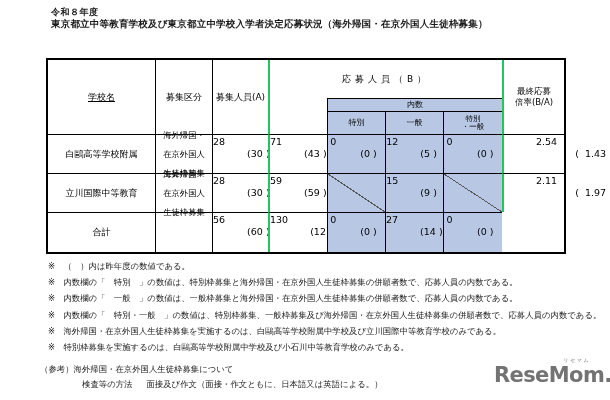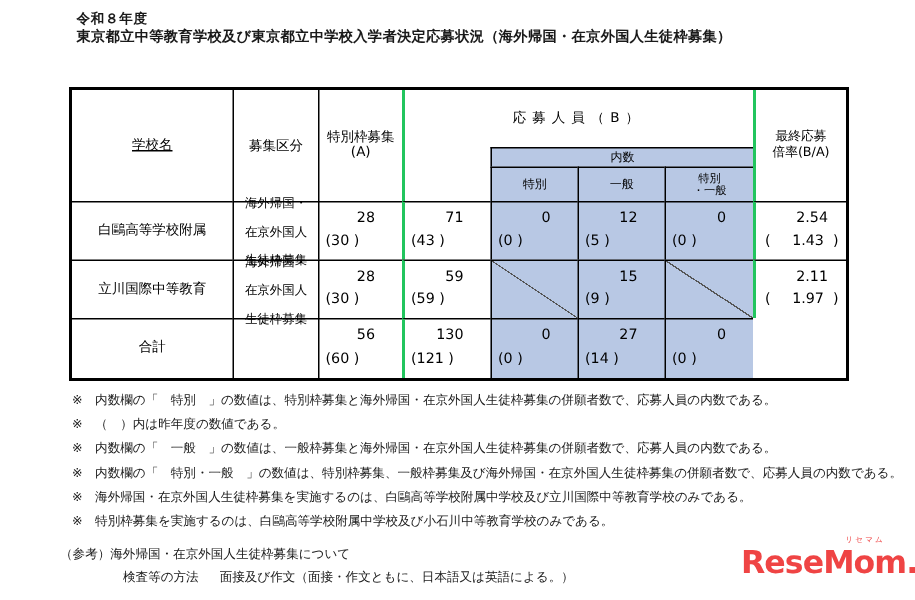--- a/index.html
+++ b/index.html
@@ -20,58 +20,58 @@
   .bl{border-left:1px solid #000;} .bl2{border-left:2px solid #22c55e;}
   .bt{border-top:1px solid #000;}
   .blue{background:#b8c8e4;}
   .preline{white-space:pre-line;}
   .sm{font-size:8px;} .xs{font-size:7.5px;line-height:1.1;}
   .cat{font-size:8.3px;line-height:19px;text-align:center;}
   .hdr-b{letter-spacing:4px;font-size:9px;}
   .hdr-r{font-size:8.5px;line-height:11px;}
 
   
-  .num{flex-direction:column;justify-content:space-evenly;align-items:stretch;
+  .num{flex-direction:row;justify-content:space-evenly;align-items:stretch;
        padding:2px 0;text-align:right;}
   .cur{font-size:9.5px;padding-right:18px;}
   .prev{display:flex;justify-content:flex-start;align-items:center;
         font-size:9.5px;padding:0 6px 0 4px;}
   .prev::before{content:"(";}
   .prev .pv::after{content:"\00a0)";}
-  .rate .cur{padding-right:12px;}
+  .rate .cur{padding-right:12px;padding-left:32px;}
   .rate .prev{justify-content:flex-end;padding-right:5px;gap:0;}
   .rate .prev::before{content:"(\00a0\00a0";margin-right:auto;margin-left:2px;}
   .rate .prev .pv::after{content:"\00a0\00a0)";}
   .diag{background-color:#b8c8e4;
         background-image:linear-gradient(to top right,
           transparent 49.3%, #555 49.3%, #555 50.7%, transparent 50.7%);}
 
   
   .notes{left:48px;top:258px;font-size:8.4px;line-height:16.2px;color:#1a1a1a;}
   .ref1{left:40px;top:364px;font-size:8.4px;}
   .ref2{left:82px;top:379px;font-size:8.4px;}
   .ref2 .gap{display:inline-block;width:14px;}
 
   
-  .logo{left:494px;top:357px;width:106px;text-align:right;color:#ef4444;}
+  .logo{left:494px;top:357px;width:106px;text-align:right;color:#737373;}
   .logo-ruby{display:block;font-size:5px;letter-spacing:1.5px;padding-right:10px;
              line-height:6px;}
   .logo-text{font-size:21px;font-weight:bold;letter-spacing:-0.6px;line-height:24px;}
 </style>
 </head>
 <body>
 
 <div class="abs era">令和８年度</div>
 <div class="abs title">東京都立中等教育学校及び東京都立中学校入学者決定応募状況（海外帰国・在京外国人生徒枠募集）</div>
 
 <div class="abs tbl">
 
   <div class="c" style="grid-column:1;grid-row:1/4;text-decoration:underline;">学校名</div>
   <div class="c bl" style="grid-column:2;grid-row:1/4;font-family:Liberation Serif, serif;">募集区分</div>
-  <div class="c bl" style="grid-column:3;grid-row:1/4;">特別枠募集(A)</div>
+  <div class="c bl" style="grid-column:3;grid-row:1/4;">募集人員(A)</div>
   <div class="c bl2 hdr-b" style="grid-column:4/8;grid-row:1;">応募人員（B）</div>
   <div class="c bl2 hdr-r preline" style="grid-column:8;grid-row:1/4;">最終応募
 倍率(B/A)</div>
   <div class="c bl2" style="grid-column:4;grid-row:2/4;"></div>
   <div class="c bl bt blue sm" style="grid-column:5/8;grid-row:2;">内数</div>
   <div class="c bl bt blue sm" style="grid-column:5;grid-row:3;">特別</div>
   <div class="c bl bt blue sm" style="grid-column:6;grid-row:3;">一般</div>
   <div class="c bl bt blue xs preline" style="grid-column:7;grid-row:3;">特別
 ・一般</div>
 
@@ -175,22 +175,22 @@
   </div>
   <div class="c bl bt blue num" style="grid-column:7;grid-row:6;">
     <div class="cur">0</div>
     <div class="prev">
         <span class="pv">0</span>
       </div>
   </div>
 </div>
 
 <div class="abs notes">
+  <div>※　（　）内は昨年度の数値である。</div>
   <div>※　内数欄の「　特別　」の数値は、特別枠募集と海外帰国・在京外国人生徒枠募集の併願者数で、応募人員の内数である。</div>
-  <div>※　（　）内は昨年度の数値である。</div>
   <div>※　内数欄の「　一般　」の数値は、一般枠募集と海外帰国・在京外国人生徒枠募集の併願者数で、応募人員の内数である。</div>
   <div>※　内数欄の「　特別・一般　」の数値は、特別枠募集、一般枠募集及び海外帰国・在京外国人生徒枠募集の併願者数で、応募人員の内数である。</div>
   <div>※　海外帰国・在京外国人生徒枠募集を実施するのは、白鷗高等学校附属中学校及び立川国際中等教育学校のみである。</div>
   <div>※　特別枠募集を実施するのは、白鷗高等学校附属中学校及び小石川中等教育学校のみである。</div>
 </div>
 
 <div class="abs ref1">（参考）海外帰国・在京外国人生徒枠募集について</div>
 <div class="abs ref2">
   <span>検査等の方法</span><span class="gap"></span><span>面接及び作文（面接・作文ともに、日本語又は英語による。）</span>
 </div>

